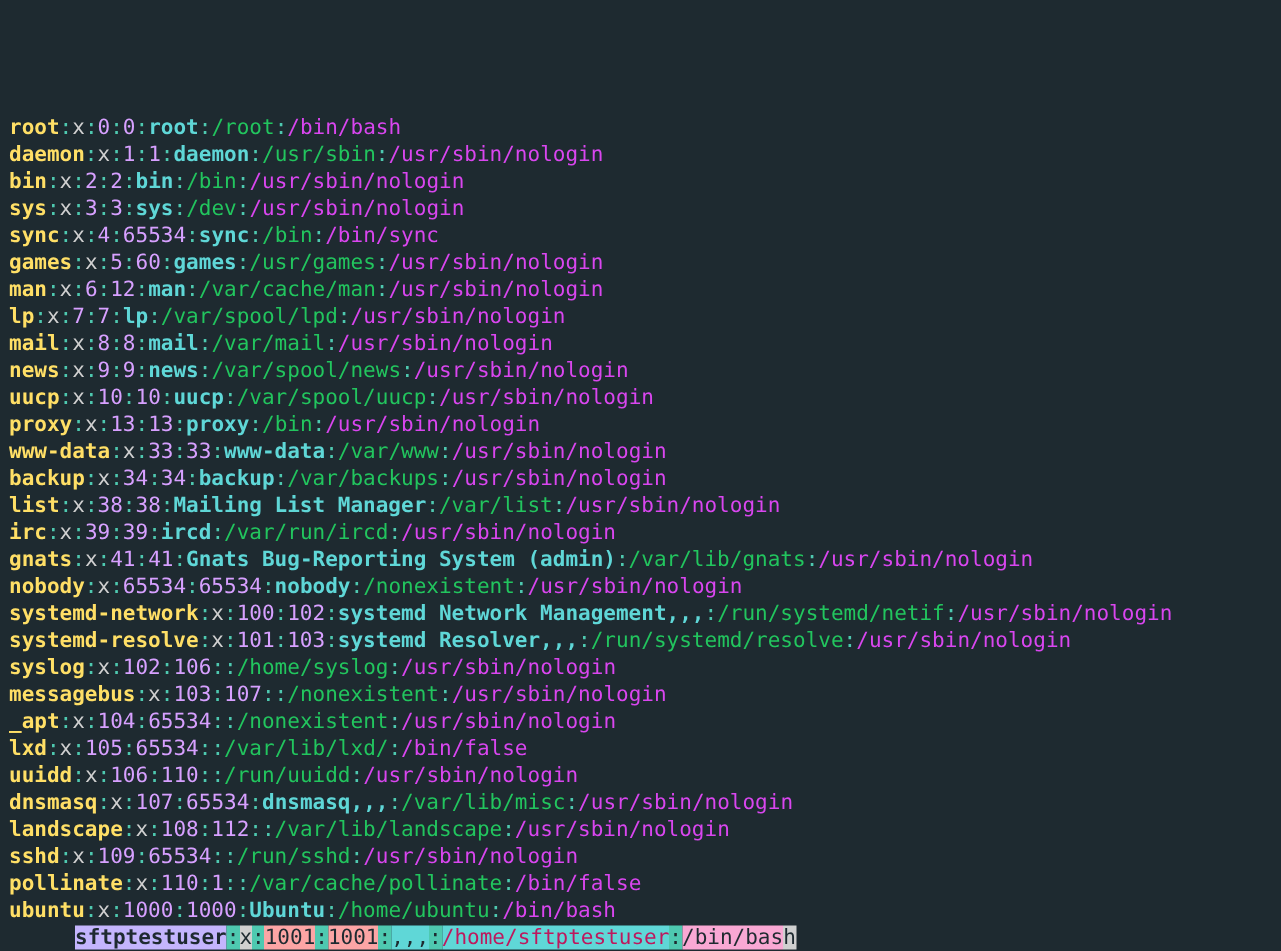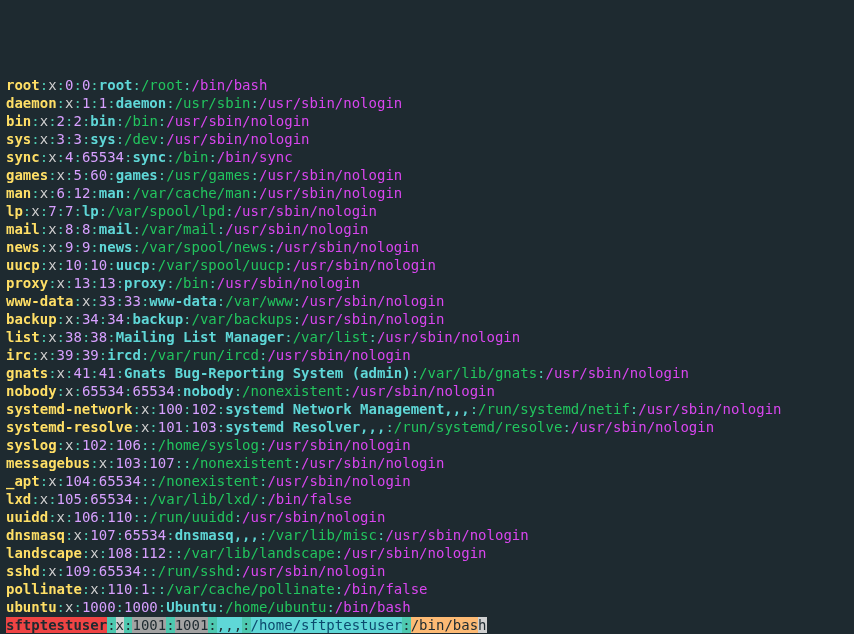--- a/index.html
+++ b/index.html
@@ -19,27 +19,27 @@
   .line { display: block; }
   .u { color: #ffdf66; font-weight: bold; }    
   .x { color: #d0d0d0; }                       
   .c { color: #4ec9b0; }                       
   .n { color: #d7a0ff; }                       
   .g { color: #5fd7d7; font-weight: bold; }    
   .h { color: #22c55e; }                       
   .s { color: #d946ef; }                       
 
   
-  .sel .u  { background:#ef4444; color:#1e2a30; }
+  .sel .u  { background:#c4b5fd; color:#1e2a30;margin-left:44px; }
   .sel .x  { background:#d0d0d0; color:#1e2a30; }
   .sel .c  { background:#4ec9b0; color:#1e2a30; }
-  .sel .n  { background:#a3a3a3; color:#1e2a30;text-align:center; }
+  .sel .n  { background:#fca5a5; color:#1e2a30;text-align:center; }
   .sel .gc { background:#5fd7d7; color:#1e2a30; }
-  .sel .h  { background:#5fd7d7; color:#0c4a6e; }
-  .sel .s  { background:#fdba74; color:#1e2a30; }
+  .sel .h  { background:#5fd7d7; color:#be185d; }
+  .sel .s  { background:#f9a8d4; color:#1e2a30; }
   .cursor  { background:#d0d0d0; color:#1e2a30; }
 </style>
 </head>
 <body>
 
 
 
 <div id="content"><span class="line"><span class="u">root</span><span class="c">:</span><span class="x">x</span><span class="c">:</span><span class="n">0</span><span class="c">:</span><span class="n">0</span><span class="c">:</span><span class="g">root</span><span class="c">:</span><span class="h">/root</span><span class="c">:</span><span class="s">/bin/bash</span></span><span class="line"><span class="u">daemon</span><span class="c">:</span><span class="x">x</span><span class="c">:</span><span class="n">1</span><span class="c">:</span><span class="n">1</span><span class="c">:</span><span class="g">daemon</span><span class="c">:</span><span class="h">/usr/sbin</span><span class="c">:</span><span class="s">/usr/sbin/nologin</span></span><span class="line"><span class="u">bin</span><span class="c">:</span><span class="x">x</span><span class="c">:</span><span class="n">2</span><span class="c">:</span><span class="n">2</span><span class="c">:</span><span class="g">bin</span><span class="c">:</span><span class="h">/bin</span><span class="c">:</span><span class="s">/usr/sbin/nologin</span></span><span class="line"><span class="u">sys</span><span class="c">:</span><span class="x">x</span><span class="c">:</span><span class="n">3</span><span class="c">:</span><span class="n">3</span><span class="c">:</span><span class="g">sys</span><span class="c">:</span><span class="h">/dev</span><span class="c">:</span><span class="s">/usr/sbin/nologin</span></span><span class="line"><span class="u">sync</span><span class="c">:</span><span class="x">x</span><span class="c">:</span><span class="n">4</span><span class="c">:</span><span class="n">65534</span><span class="c">:</span><span class="g">sync</span><span class="c">:</span><span class="h">/bin</span><span class="c">:</span><span class="s">/bin/sync</span></span><span class="line"><span class="u">games</span><span class="c">:</span><span class="x">x</span><span class="c">:</span><span class="n">5</span><span class="c">:</span><span class="n">60</span><span class="c">:</span><span class="g">games</span><span class="c">:</span><span class="h">/usr/games</span><span class="c">:</span><span class="s">/usr/sbin/nologin</span></span><span class="line"><span class="u">man</span><span class="c">:</span><span class="x">x</span><span class="c">:</span><span class="n">6</span><span class="c">:</span><span class="n">12</span><span class="c">:</span><span class="g">man</span><span class="c">:</span><span class="h">/var/cache/man</span><span class="c">:</span><span class="s">/usr/sbin/nologin</span></span><span class="line"><span class="u">lp</span><span class="c">:</span><span class="x">x</span><span class="c">:</span><span class="n">7</span><span class="c">:</span><span class="n">7</span><span class="c">:</span><span class="g">lp</span><span class="c">:</span><span class="h">/var/spool/lpd</span><span class="c">:</span><span class="s">/usr/sbin/nologin</span></span><span class="line"><span class="u">mail</span><span class="c">:</span><span class="x">x</span><span class="c">:</span><span class="n">8</span><span class="c">:</span><span class="n">8</span><span class="c">:</span><span class="g">mail</span><span class="c">:</span><span class="h">/var/mail</span><span class="c">:</span><span class="s">/usr/sbin/nologin</span></span><span class="line"><span class="u">news</span><span class="c">:</span><span class="x">x</span><span class="c">:</span><span class="n">9</span><span class="c">:</span><span class="n">9</span><span class="c">:</span><span class="g">news</span><span class="c">:</span><span class="h">/var/spool/news</span><span class="c">:</span><span class="s">/usr/sbin/nologin</span></span><span class="line"><span class="u">uucp</span><span class="c">:</span><span class="x">x</span><span class="c">:</span><span class="n">10</span><span class="c">:</span><span class="n">10</span><span class="c">:</span><span class="g">uucp</span><span class="c">:</span><span class="h">/var/spool/uucp</span><span class="c">:</span><span class="s">/usr/sbin/nologin</span></span><span class="line"><span class="u">proxy</span><span class="c">:</span><span class="x">x</span><span class="c">:</span><span class="n">13</span><span class="c">:</span><span class="n">13</span><span class="c">:</span><span class="g">proxy</span><span class="c">:</span><span class="h">/bin</span><span class="c">:</span><span class="s">/usr/sbin/nologin</span></span><span class="line"><span class="u">www-data</span><span class="c">:</span><span class="x">x</span><span class="c">:</span><span class="n">33</span><span class="c">:</span><span class="n">33</span><span class="c">:</span><span class="g">www-data</span><span class="c">:</span><span class="h">/var/www</span><span class="c">:</span><span class="s">/usr/sbin/nologin</span></span><span class="line"><span class="u">backup</span><span class="c">:</span><span class="x">x</span><span class="c">:</span><span class="n">34</span><span class="c">:</span><span class="n">34</span><span class="c">:</span><span class="g">backup</span><span class="c">:</span><span class="h">/var/backups</span><span class="c">:</span><span class="s">/usr/sbin/nologin</span></span><span class="line"><span class="u">list</span><span class="c">:</span><span class="x">x</span><span class="c">:</span><span class="n">38</span><span class="c">:</span><span class="n">38</span><span class="c">:</span><span class="g">Mailing List Manager</span><span class="c">:</span><span class="h">/var/list</span><span class="c">:</span><span class="s">/usr/sbin/nologin</span></span><span class="line"><span class="u">irc</span><span class="c">:</span><span class="x">x</span><span class="c">:</span><span class="n">39</span><span class="c">:</span><span class="n">39</span><span class="c">:</span><span class="g">ircd</span><span class="c">:</span><span class="h">/var/run/ircd</span><span class="c">:</span><span class="s">/usr/sbin/nologin</span></span><span class="line"><span class="u">gnats</span><span class="c">:</span><span class="x">x</span><span class="c">:</span><span class="n">41</span><span class="c">:</span><span class="n">41</span><span class="c">:</span><span class="g">Gnats Bug-Reporting System (admin)</span><span class="c">:</span><span class="h">/var/lib/gnats</span><span class="c">:</span><span class="s">/usr/sbin/nologin</span></span><span class="line"><span class="u">nobody</span><span class="c">:</span><span class="x">x</span><span class="c">:</span><span class="n">65534</span><span class="c">:</span><span class="n">65534</span><span class="c">:</span><span class="g">nobody</span><span class="c">:</span><span class="h">/nonexistent</span><span class="c">:</span><span class="s">/usr/sbin/nologin</span></span><span class="line"><span class="u">systemd-network</span><span class="c">:</span><span class="x">x</span><span class="c">:</span><span class="n">100</span><span class="c">:</span><span class="n">102</span><span class="c">:</span><span class="g">systemd Network Management,,,</span><span class="c">:</span><span class="h">/run/systemd/netif</span><span class="c">:</span><span class="s">/usr/sbin/nologin</span></span><span class="line"><span class="u">systemd-resolve</span><span class="c">:</span><span class="x">x</span><span class="c">:</span><span class="n">101</span><span class="c">:</span><span class="n">103</span><span class="c">:</span><span class="g">systemd Resolver,,,</span><span class="c">:</span><span class="h">/run/systemd/resolve</span><span class="c">:</span><span class="s">/usr/sbin/nologin</span></span><span class="line"><span class="u">syslog</span><span class="c">:</span><span class="x">x</span><span class="c">:</span><span class="n">102</span><span class="c">:</span><span class="n">106</span><span class="c">:</span><span class="g"></span><span class="c">:</span><span class="h">/home/syslog</span><span class="c">:</span><span class="s">/usr/sbin/nologin</span></span><span class="line"><span class="u">messagebus</span><span class="c">:</span><span class="x">x</span><span class="c">:</span><span class="n">103</span><span class="c">:</span><span class="n">107</span><span class="c">:</span><span class="g"></span><span class="c">:</span><span class="h">/nonexistent</span><span class="c">:</span><span class="s">/usr/sbin/nologin</span></span><span class="line"><span class="u">_apt</span><span class="c">:</span><span class="x">x</span><span class="c">:</span><span class="n">104</span><span class="c">:</span><span class="n">65534</span><span class="c">:</span><span class="g"></span><span class="c">:</span><span class="h">/nonexistent</span><span class="c">:</span><span class="s">/usr/sbin/nologin</span></span><span class="line"><span class="u">lxd</span><span class="c">:</span><span class="x">x</span><span class="c">:</span><span class="n">105</span><span class="c">:</span><span class="n">65534</span><span class="c">:</span><span class="g"></span><span class="c">:</span><span class="h">/var/lib/lxd/</span><span class="c">:</span><span class="s">/bin/false</span></span><span class="line"><span class="u">uuidd</span><span class="c">:</span><span class="x">x</span><span class="c">:</span><span class="n">106</span><span class="c">:</span><span class="n">110</span><span class="c">:</span><span class="g"></span><span class="c">:</span><span class="h">/run/uuidd</span><span class="c">:</span><span class="s">/usr/sbin/nologin</span></span><span class="line"><span class="u">dnsmasq</span><span class="c">:</span><span class="x">x</span><span class="c">:</span><span class="n">107</span><span class="c">:</span><span class="n">65534</span><span class="c">:</span><span class="g">dnsmasq,,,</span><span class="c">:</span><span class="h">/var/lib/misc</span><span class="c">:</span><span class="s">/usr/sbin/nologin</span></span><span class="line"><span class="u">landscape</span><span class="c">:</span><span class="x">x</span><span class="c">:</span><span class="n">108</span><span class="c">:</span><span class="n">112</span><span class="c">:</span><span class="g"></span><span class="c">:</span><span class="h">/var/lib/landscape</span><span class="c">:</span><span class="s">/usr/sbin/nologin</span></span><span class="line"><span class="u">sshd</span><span class="c">:</span><span class="x">x</span><span class="c">:</span><span class="n">109</span><span class="c">:</span><span class="n">65534</span><span class="c">:</span><span class="g"></span><span class="c">:</span><span class="h">/run/sshd</span><span class="c">:</span><span class="s">/usr/sbin/nologin</span></span><span class="line"><span class="u">pollinate</span><span class="c">:</span><span class="x">x</span><span class="c">:</span><span class="n">110</span><span class="c">:</span><span class="n">1</span><span class="c">:</span><span class="g"></span><span class="c">:</span><span class="h">/var/cache/pollinate</span><span class="c">:</span><span class="s">/bin/false</span></span><span class="line"><span class="u">ubuntu</span><span class="c">:</span><span class="x">x</span><span class="c">:</span><span class="n">1000</span><span class="c">:</span><span class="n">1000</span><span class="c">:</span><span class="g">Ubuntu</span><span class="c">:</span><span class="h">/home/ubuntu</span><span class="c">:</span><span class="s">/bin/bash</span></span><span class="line sel"><span class="u">sftptestuser</span><span class="c">:</span><span class="x">x</span><span class="c">:</span><span class="n">1001</span><span class="c">:</span><span class="n">1001</span><span class="c">:</span><span class="gc">,,,</span><span class="c">:</span><span class="h">/home/sftptestuser</span><span class="c">:</span><span class="s">/bin/bas</span><span class="cursor">h</span></span></div>
 
 

